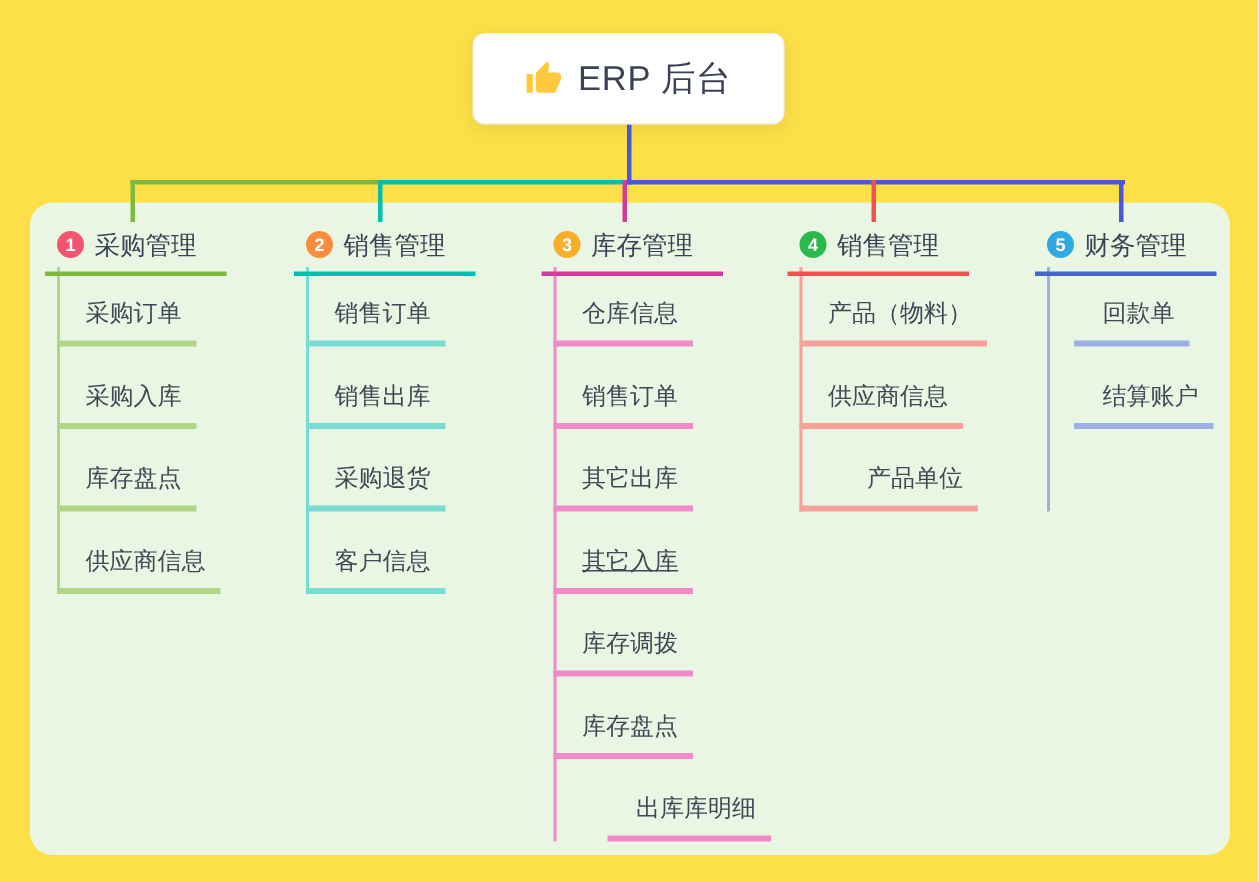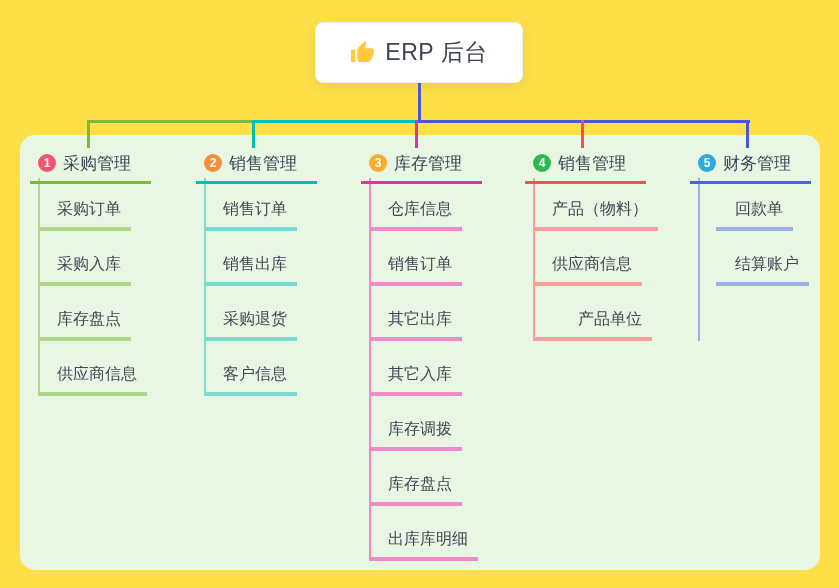--- a/index.html
+++ b/index.html
@@ -139,24 +139,24 @@
       </div>
       <div class="branch-header" style="left: 361px; top: 151px; border-bottom-color: rgb(213, 58, 155);">
         <span class="badge" style="background: rgb(249, 174, 43);">3</span>
         <span class="branch-title">库存管理</span>
       </div>
       <div class="trunk" style="left: 369px; top: 178px; height: 383px; background: rgb(240, 138, 200);"></div>
       <div class="children" style="left: 369px; top: 176px;">
         <div class="child" style="border-bottom-color: rgb(240, 138, 200);">仓库信息</div>
         <div class="child" style="border-bottom-color: rgb(240, 138, 200);">销售订单</div>
         <div class="child" style="border-bottom-color: rgb(240, 138, 200);">其它出库</div>
-        <div class="child" style="border-bottom-color: rgb(240, 138, 200);">其它入库</div>
+        <div class="child" style="border-bottom-color: rgb(240, 138, 200); text-decoration: underline;">其它入库</div>
         <div class="child" style="border-bottom-color: rgb(240, 138, 200);">库存调拨</div>
         <div class="child" style="border-bottom-color: rgb(240, 138, 200);">库存盘点</div>
-        <div class="child" style="border-bottom-color: rgb(240, 138, 200);">出库库明细</div>
+        <div class="child" style="border-bottom-color: rgb(240, 138, 200); margin-left: 36px;">出库库明细</div>
       </div>
       <div class="branch-header" style="left: 525px; top: 151px; border-bottom-color: rgb(240, 83, 79);">
         <span class="badge" style="background: rgb(45, 184, 79);">4</span>
         <span class="branch-title">销售管理</span>
       </div>
       <div class="trunk" style="left: 533px; top: 178px; height: 163px; background: rgb(248, 160, 154);"></div>
       <div class="children" style="left: 533px; top: 176px;">
         <div class="child" style="border-bottom-color: rgb(248, 160, 154);">产品（物料）</div>
         <div class="child" style="border-bottom-color: rgb(248, 160, 154);">供应商信息</div>
         <div class="child" style="border-bottom-color: rgb(248, 160, 154); padding-left: 45px;">产品单位</div>

